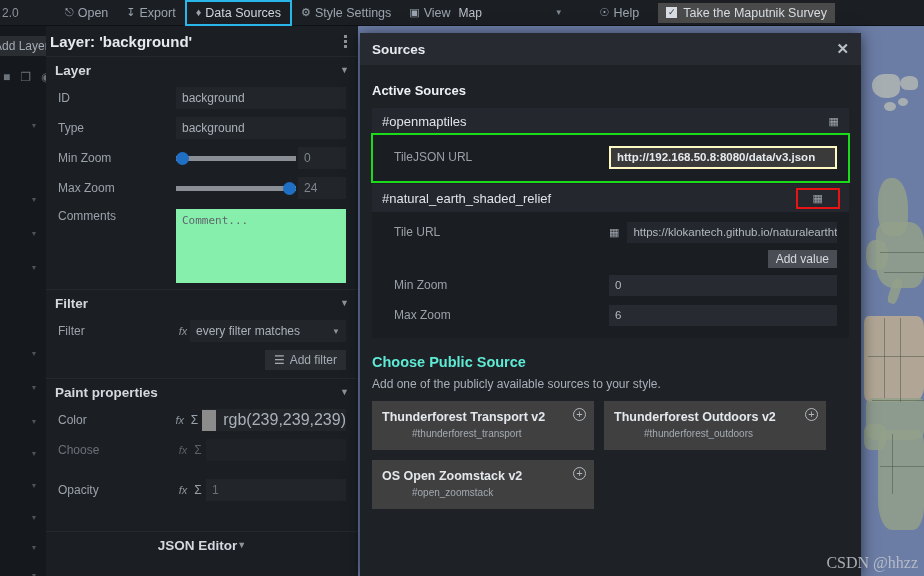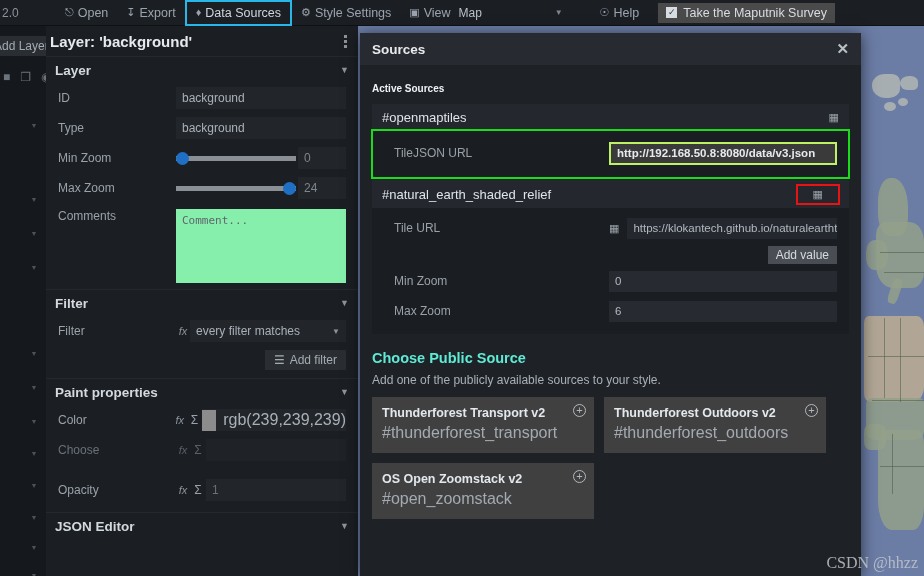--- a/index.html
+++ b/index.html
@@ -178,58 +178,58 @@
     box-shadow: 0 2px 14px rgba(0,0,0,.6);
     overflow: hidden;
   }
   .modal-head {
     height: 32px; display: flex; align-items: center; justify-content: space-between;
     padding: 0 12px; background: #272b31;
     color: #e7ebef; font-size: 13.5px; font-weight: bold;
   }
   .modal-close { color: #b9c0c8; font-size: 15px; }
   .modal-body { padding: 12px 12px 0 12px; }
-  .m-h2 { color: #eef2f6; font-size: 10px; font-weight: bold; margin: 6px 0 10px 0; }
+  .m-h2 { color: #eef2f6; font-size: 13px; font-weight: bold; margin: 6px 0 10px 0; }
   .src-block { background: #1a1e22; margin-bottom: 0; }
   .src-header {
     display: flex; align-items: center; justify-content: space-between;
     height: 26px; padding: 0 10px;
     background: #24282e;
     color: #dfe4ea; font-size: 13px;
   }
   .trash { color: #9aa1a9; font-size: 11px; }
   .src-fields { padding: 6px 0 8px 0; background:#1a1e22; }
   .srow { display: flex; align-items: center; min-height: 28px; padding: 0 12px 0 22px; }
   .srow .slbl { width: 215px; color: #99a0a8; font-size: 12px; }
   .sval {
     flex: 1; background: #24282e; color: #b2b9c1; font-size: 11.5px;
     height: 21px; display: flex; align-items: center; padding: 0 6px;
     overflow: hidden; white-space: nowrap;
   }
   .sval.focused {
-    background: #3a3a3a; border: 2px solid #bef264; color: #e6eaee;
+    background: #3a3a3a; border: 2px solid #fef9c3; color: #e6eaee;
     height: 23px; font-weight: bold;
   }
   .sval.num { background: #272b31; }
   .addvalue-row { display: flex; justify-content: flex-end; padding: 4px 12px 2px 0; }
   .addvalue {
     background: #4a4e54; color: #d4dae1; font-size: 12px; padding: 2px 8px;
   }
   .hl-green { outline: 2px solid #1bdc1b; outline-offset: -1px; }
   .hl-red { outline: 2px solid #e81313; outline-offset: -1px; }
 
   .m-h3 { color: #5eead4; font-size: 14.5px; font-weight: bold; margin: 16px 0 7px 0; }
   .m-sub { color: #a8afb7; font-size: 12px; margin-bottom: 10px; }
   .cards { display: flex; flex-wrap: wrap; gap: 10px; }
   .card {
     width: 222px; background: #404040; padding: 9px 10px 11px 10px;
     position: relative;
   }
   .card-title { color: #e3e8ed; font-size: 12.5px; font-weight: bold; }
-  .card-sub { color: #a3aab2; font-size: 16px; margin-top: 4px; }
+  .card-sub { color: #a3aab2; font-size: 10px; margin-top: 4px; margin-left: 30px; }
   .card-plus {
     position: absolute; right: 8px; top: 7px;
     width: 13px; height: 13px; border: 1px solid #b3b9c0; border-radius: 50%;
     color: #b3b9c0; font-size: 11px; line-height: 11px; text-align: center;
   }
 </style>
 </head>
 <body>
 
 <div id="app">
@@ -430,21 +430,21 @@
       <span class="val empty"></span>
     </div>
 
     <div class="row" style="margin-top:10px;">
       <span class="lbl">Opacity</span>
       <span class="fx">fx</span>
       <span class="sig">Σ</span>
       <span class="val ph">1</span>
     </div>
 
-    <div class="ed-section" style="margin-top:7px;">
+    <div class="ed-section" style="margin-top:26px;justify-content:center;">
       <span>JSON Editor</span>
       <span class="cv">▼</span>
     </div>
   </div>
 
   <div class="modal">
     <div class="modal-head">
       <span>Sources</span>
       <span class="modal-close">✕</span>
     </div>

